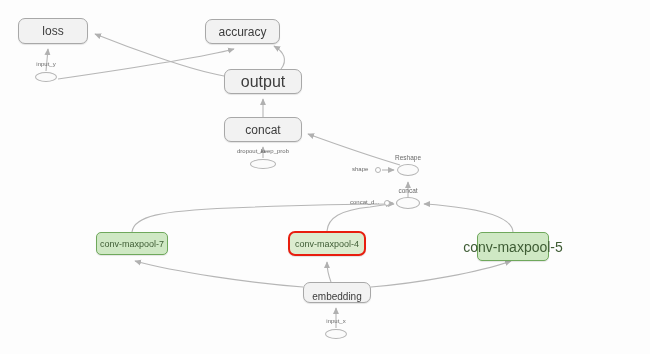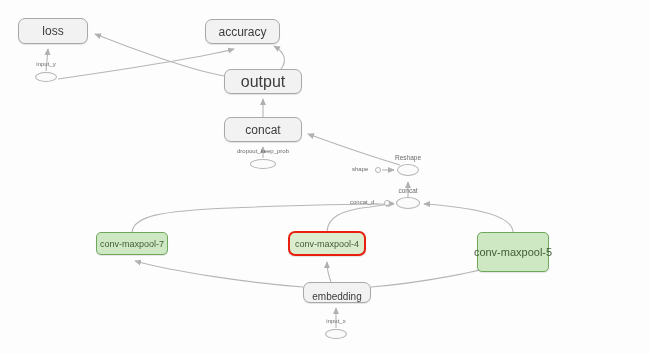--- a/index.html
+++ b/index.html
@@ -159,21 +159,21 @@
   </div>
 
   <div class="node node-green" style="left:96px; top:232px; width:72px; height:23px; font-size:9px;">
     <span class="node-label">conv-maxpool-7</span>
   </div>
 
   <div class="node node-selected" style="left:288px; top:231px; width:78px; height:25px; font-size:9px;">
     <span class="node-label">conv-maxpool-4</span>
   </div>
 
-  <div class="node node-green" style="left:477px; top:232px; width:72px; height:40px; font-size:11px;text-align:center;">
+  <div class="node node-green" style="left:477px; top:232px; width:72px; height:29px; font-size:14px;text-align:center;">
     <span class="node-label">conv-maxpool-5</span>
   </div>
 
   <div class="node node-gray" style="left:303px; top:282px; width:68px; height:21px; font-size:10px;align-items:flex-end;">
     <span class="node-label">embedding</span>
   </div>
 
   <div class="ell-node" style="left:35px; top:72px; width:22px; height:10px;">
     <div class="ell" style="width:22px; height:10px;"></div>
     <div class="ell-label" style="left:-10px; top:-11px; width:42px; font-size:6px;">input_y</div>

